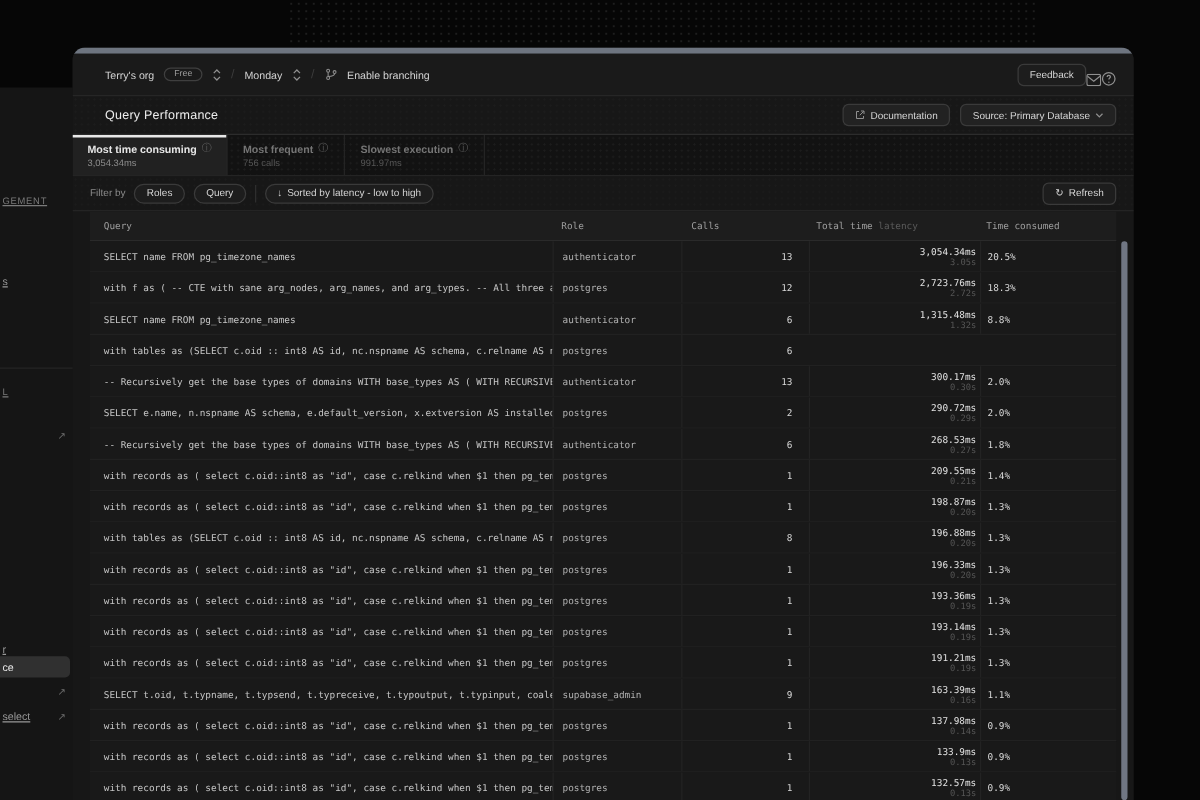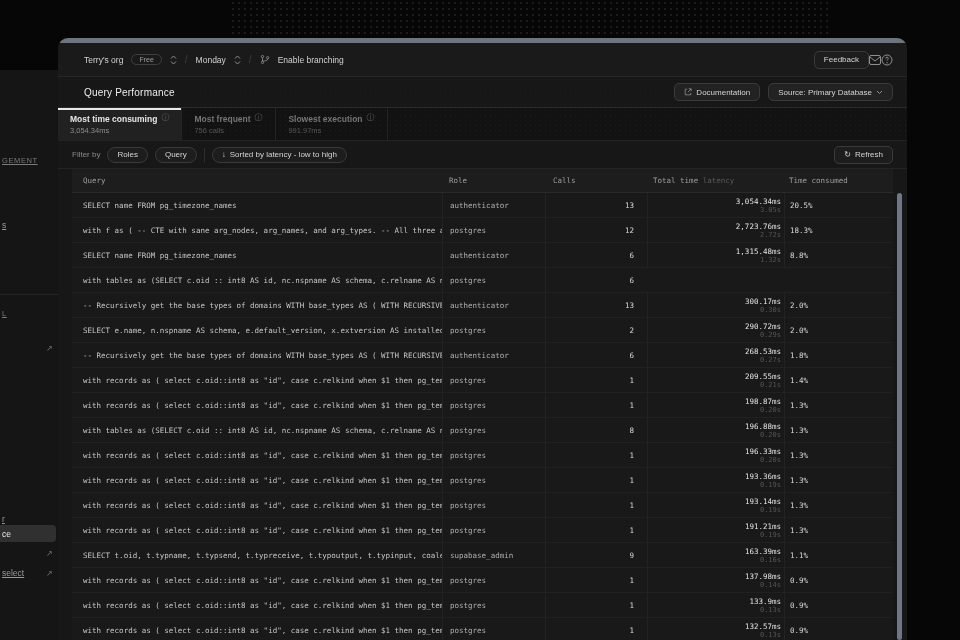--- a/index.html
+++ b/index.html
@@ -21,41 +21,41 @@
 
   
   .window { position:absolute; left:58px; top:38px; width:849px; height:602px; background:#171717;
             border-radius:10px 10px 0 0; overflow:hidden; }
   .titlebar { height:5px; background:#6e7580; border-radius:10px 10px 0 0; }
 
   
   .topnav { height:34px; display:flex; align-items:center; padding:0 14px 0 26px;
             background:#1a1a1a; border-bottom:1px solid #262626; font-size:8.5px; color:#d2d2d2; }
   .nav-left { display:flex; align-items:flex-end; gap:8px; flex:1; }
-  .nav-right { display:flex; align-items:center; }
+  .nav-right { display:flex; align-items:flex-end; }
   .badge { border:1px solid #3f3f3f; border-radius:8px; padding:1px 7px; font-size:7px; color:#9e9e9e; }
   .slash { color:#3c3c3c; font-size:10px; }
   .icn { color:#8f8f8f; display:inline-flex; align-items:center; }
   .btn { display:inline-flex; align-items:center; gap:4px; height:18px; padding:0 9px;
          border:1px solid #3a3a3a; border-radius:5px; background:#1d1d1d; color:#d4d4d4; font-size:8px; }
   .btn.pill { border-radius:9px; height:16px; }
 
   
   .pagehead { height:31px; display:flex; align-items:center; padding:0 14px 0 26px; border-bottom:1px solid #2c2c2c;
               background-image:radial-gradient(#1c1c1c 0.7px, transparent 0.8px); background-size:5px 5px; }
   .title { font-size:10px; font-weight:500; color:#ededed; letter-spacing:0.2px; }
   .head-actions { margin-left:auto; display:flex; align-items:center; gap:8px; }
   .btn.dark { background:#222; }
 
   
   .tabs { display:flex; height:33px; background-color:#121212; border-bottom:1px solid #242424;
           background-image:radial-gradient(#1d1d1d 0.7px, transparent 0.8px); background-size:5px 5px; }
   .tab { position:relative; display:flex; flex-direction:column; justify-content:center; gap:2px;
          padding:0 12px; border-right:1px solid #242424; min-width:94px; cursor:default; }
-  .tab-label-row { display:flex; align-items:flex-start; gap:4px; }
+  .tab-label-row { display:flex; align-items:center; gap:4px; }
   .tab-label { font-size:8.5px; color:#757575; font-weight:bold; }
   .tab-sub { font-size:7.5px; color:#565656; }
   .tab-info { font-size:8px; color:#5e5e5e; line-height:1; }
   .tab.active { background:#212121; }
   .tab.active::before { content:""; position:absolute; top:0; left:0; right:0; height:2px; background:#e9e9e9; }
   .tab.active .tab-label { color:#e6e6e6; }
   .tab.active .tab-sub { color:#8d8d8d; }
 
   
   .filterbar { height:28px; display:flex; align-items:center; gap:7px; padding:0 14px; border-bottom:1px solid #242424;

